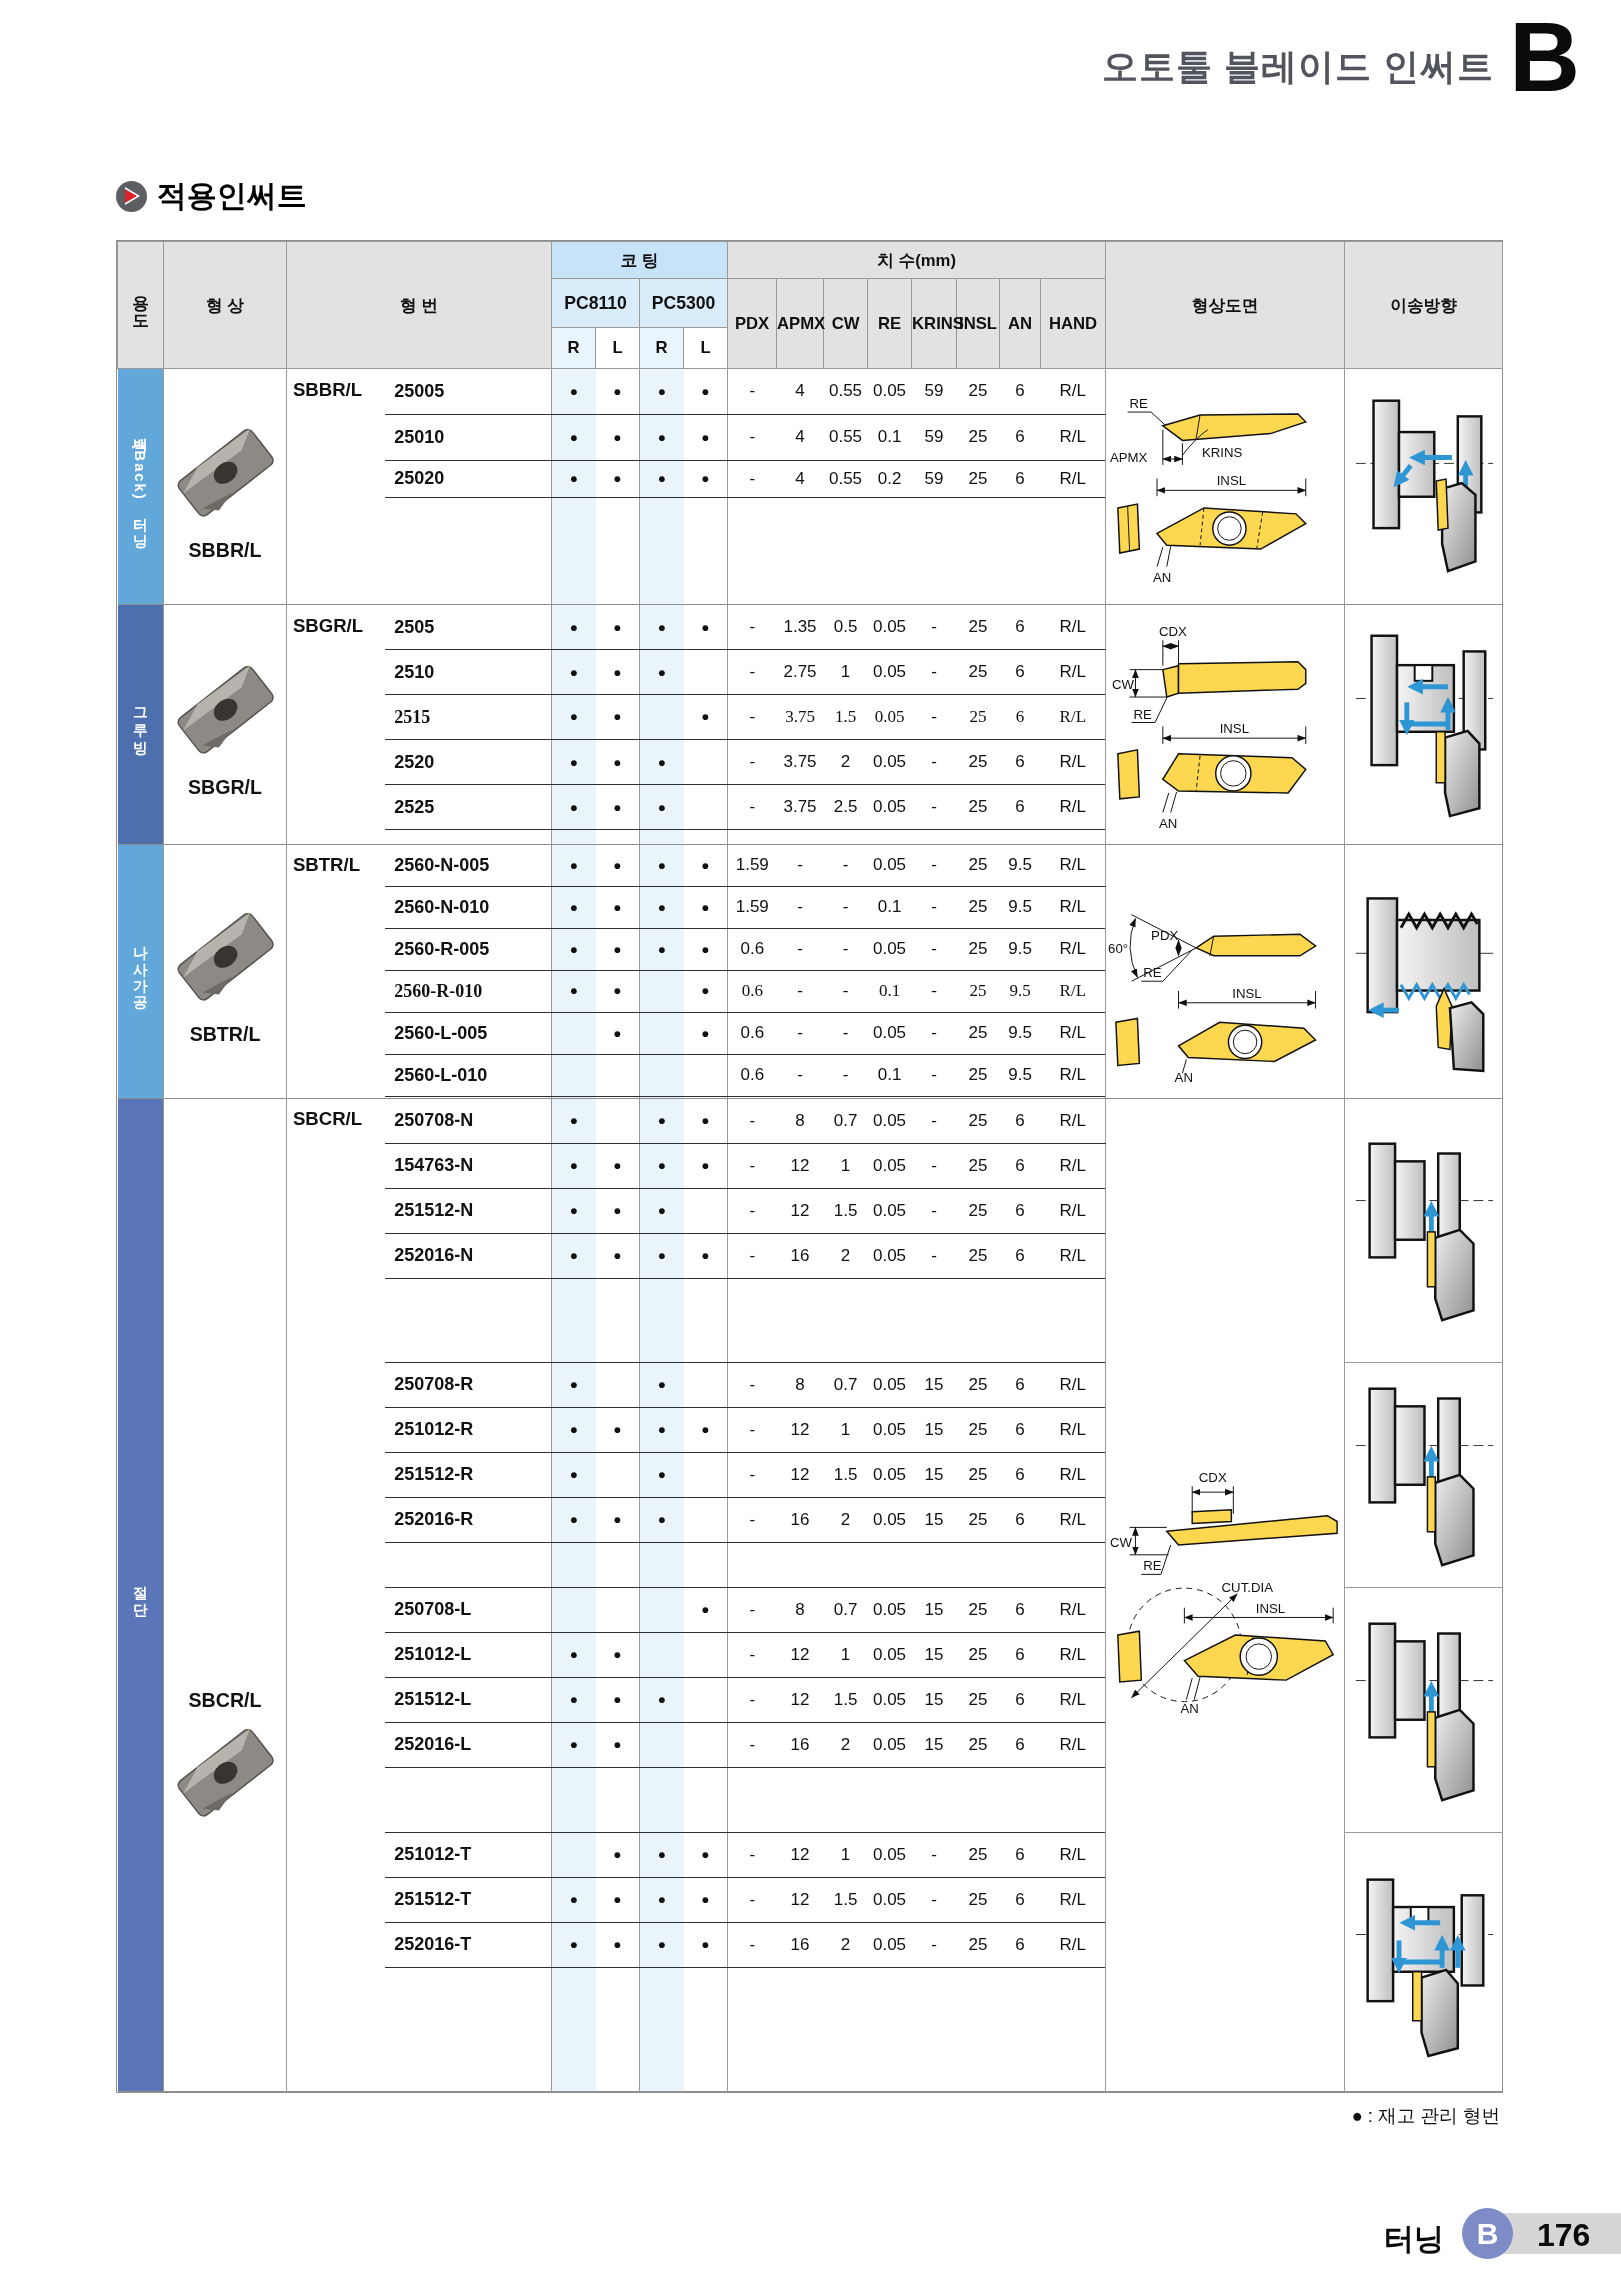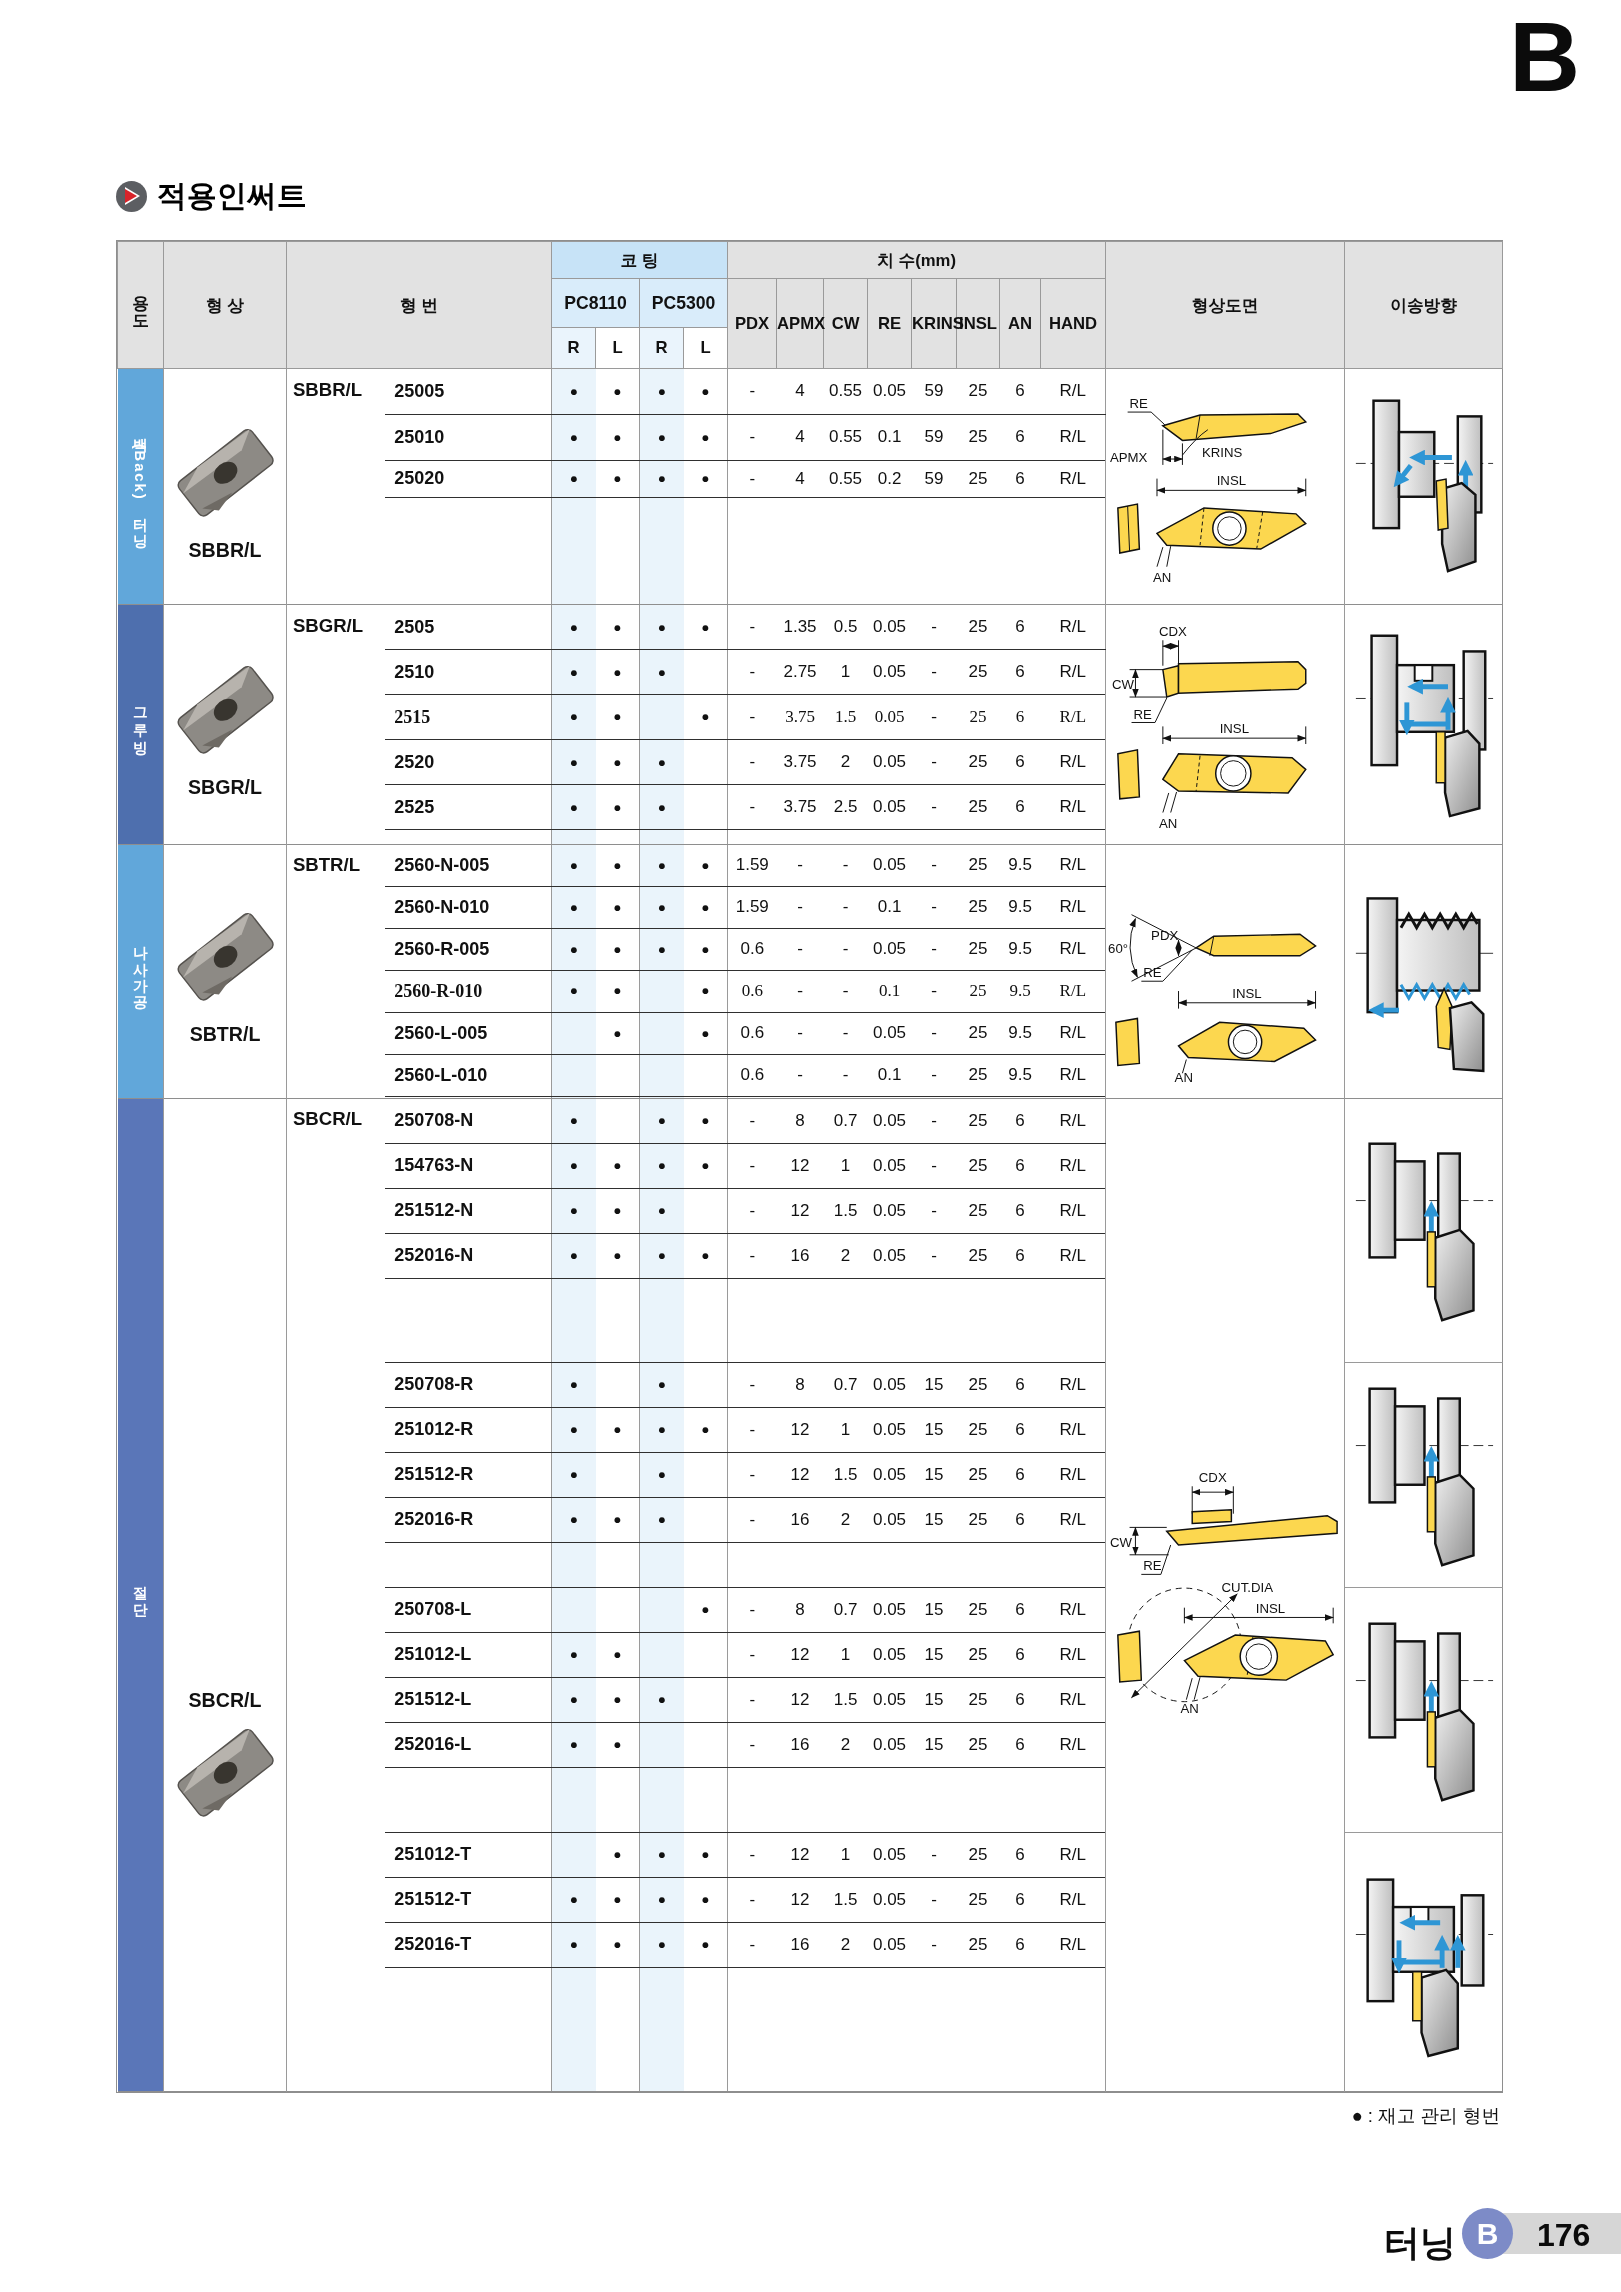--- a/index.html
+++ b/index.html
@@ -47,21 +47,21 @@
   .drawcell{text-align:center;}
   .feedcell{text-align:center;}
   .fsep{border-bottom:1px solid #9a9a9a;}
   svg text{font-family:"Liberation Sans",sans-serif;font-size:13.5px;fill:#111;}
   
   .footnote{position:absolute;top:2103px;right:121px;font-size:18.6px;color:#111;}
   .footer-bar{position:absolute;top:2213px;left:1490px;right:0;height:41px;background:#d6d6d6;}
   .footer-page{position:absolute;top:2217px;left:1537px;font-size:32px;font-weight:bold;color:#0b0b0b;}
   .footer-badge{position:absolute;top:2208px;left:1462px;width:51px;height:51px;border-radius:50%;
                 background:#7d8bc7;color:#fff;font-size:30px;font-weight:bold;text-align:center;line-height:51px;}
-  .footer-turn{position:absolute;top:2219px;left:1384px;font-size:36px;font-weight:bold;color:#0b0b0b;}
+  .footer-turn{position:absolute;top:2219px;left:1384px;font-size:30px;font-weight:bold;color:#0b0b0b;}
 </style>
 </head>
 <body>
 
 <svg width="0" height="0" style="position:absolute" aria-hidden="true">
   <defs>
     <marker id="ab" viewBox="0 0 8 6" markerWidth="9" markerHeight="7" refX="7.5" refY="3" orient="auto-start-reverse">
       <path d="M0,0L8,3L0,6Z" fill="#111"></path>
       </marker>
     <marker id="bb" viewBox="0 0 4 4" markerWidth="3.2" markerHeight="3.2" refX="2.6" refY="2" orient="auto" markerUnits="strokeWidth">
@@ -73,20 +73,21 @@
       </linearGradient>
     <linearGradient id="gt" x1="0" y1="0" x2="1" y2="1">
       <stop offset="0" stop-color="#ededed"></stop>
         <stop offset="1" stop-color="#8f8f8f"></stop>
       </linearGradient>
   </defs>
 </svg>
 
 <div class="page">
 
+  <div class="doc-title">오토툴 블레이드 인써트</div>
   <div class="doc-title-letter">B</div>
 
   <div class="section-head">
     <span class="sec-icon"></span>
     <span class="section-title">적용인써트</span>
   </div>
 
   <div class="table-wrap">
     <table>
       <colgroup>

